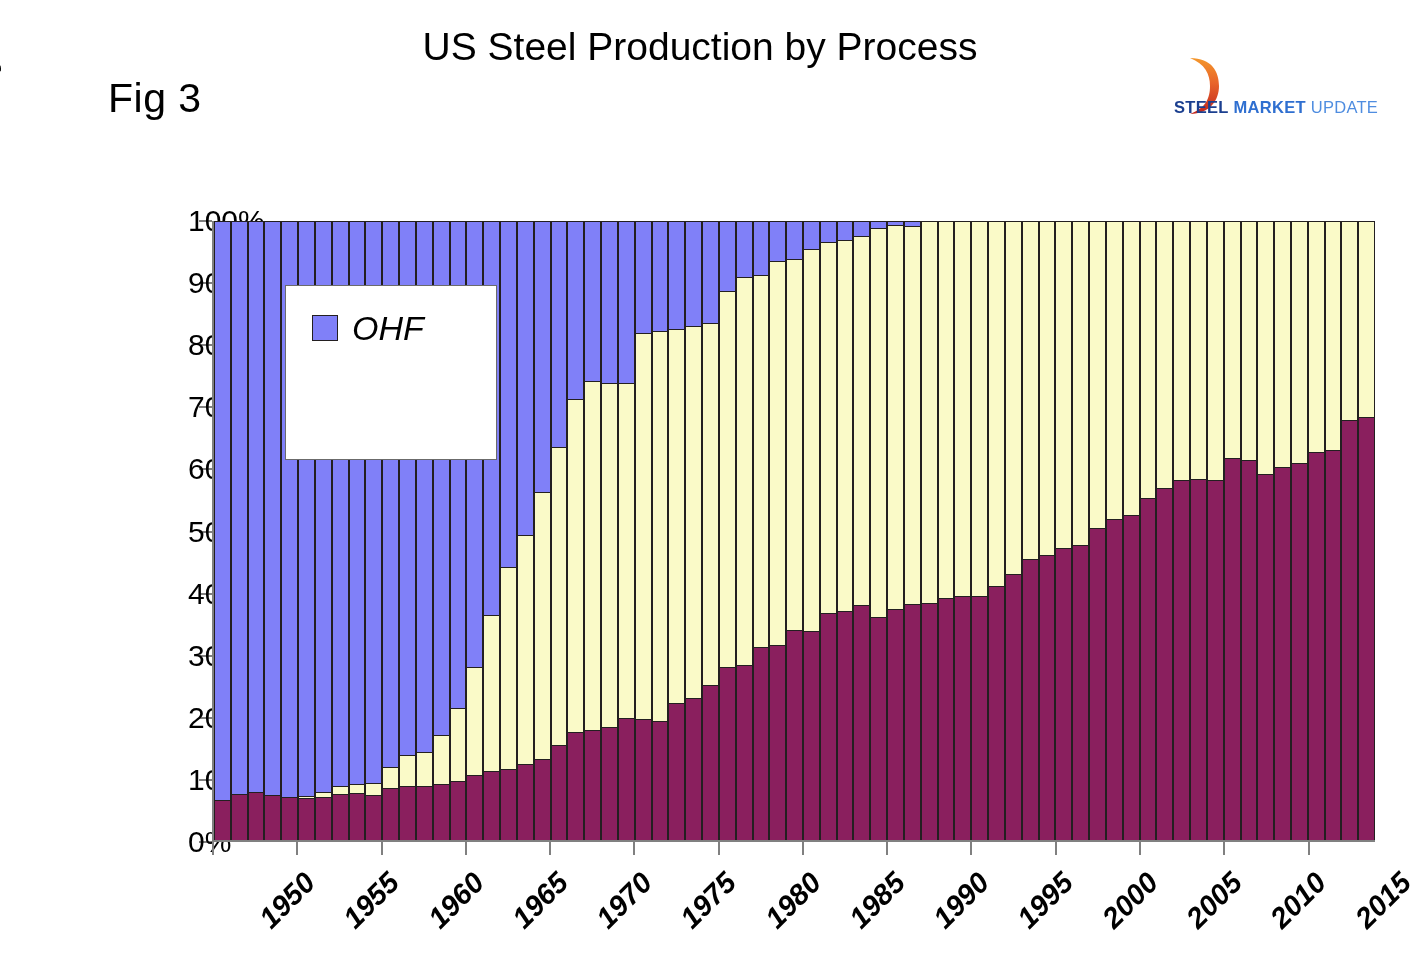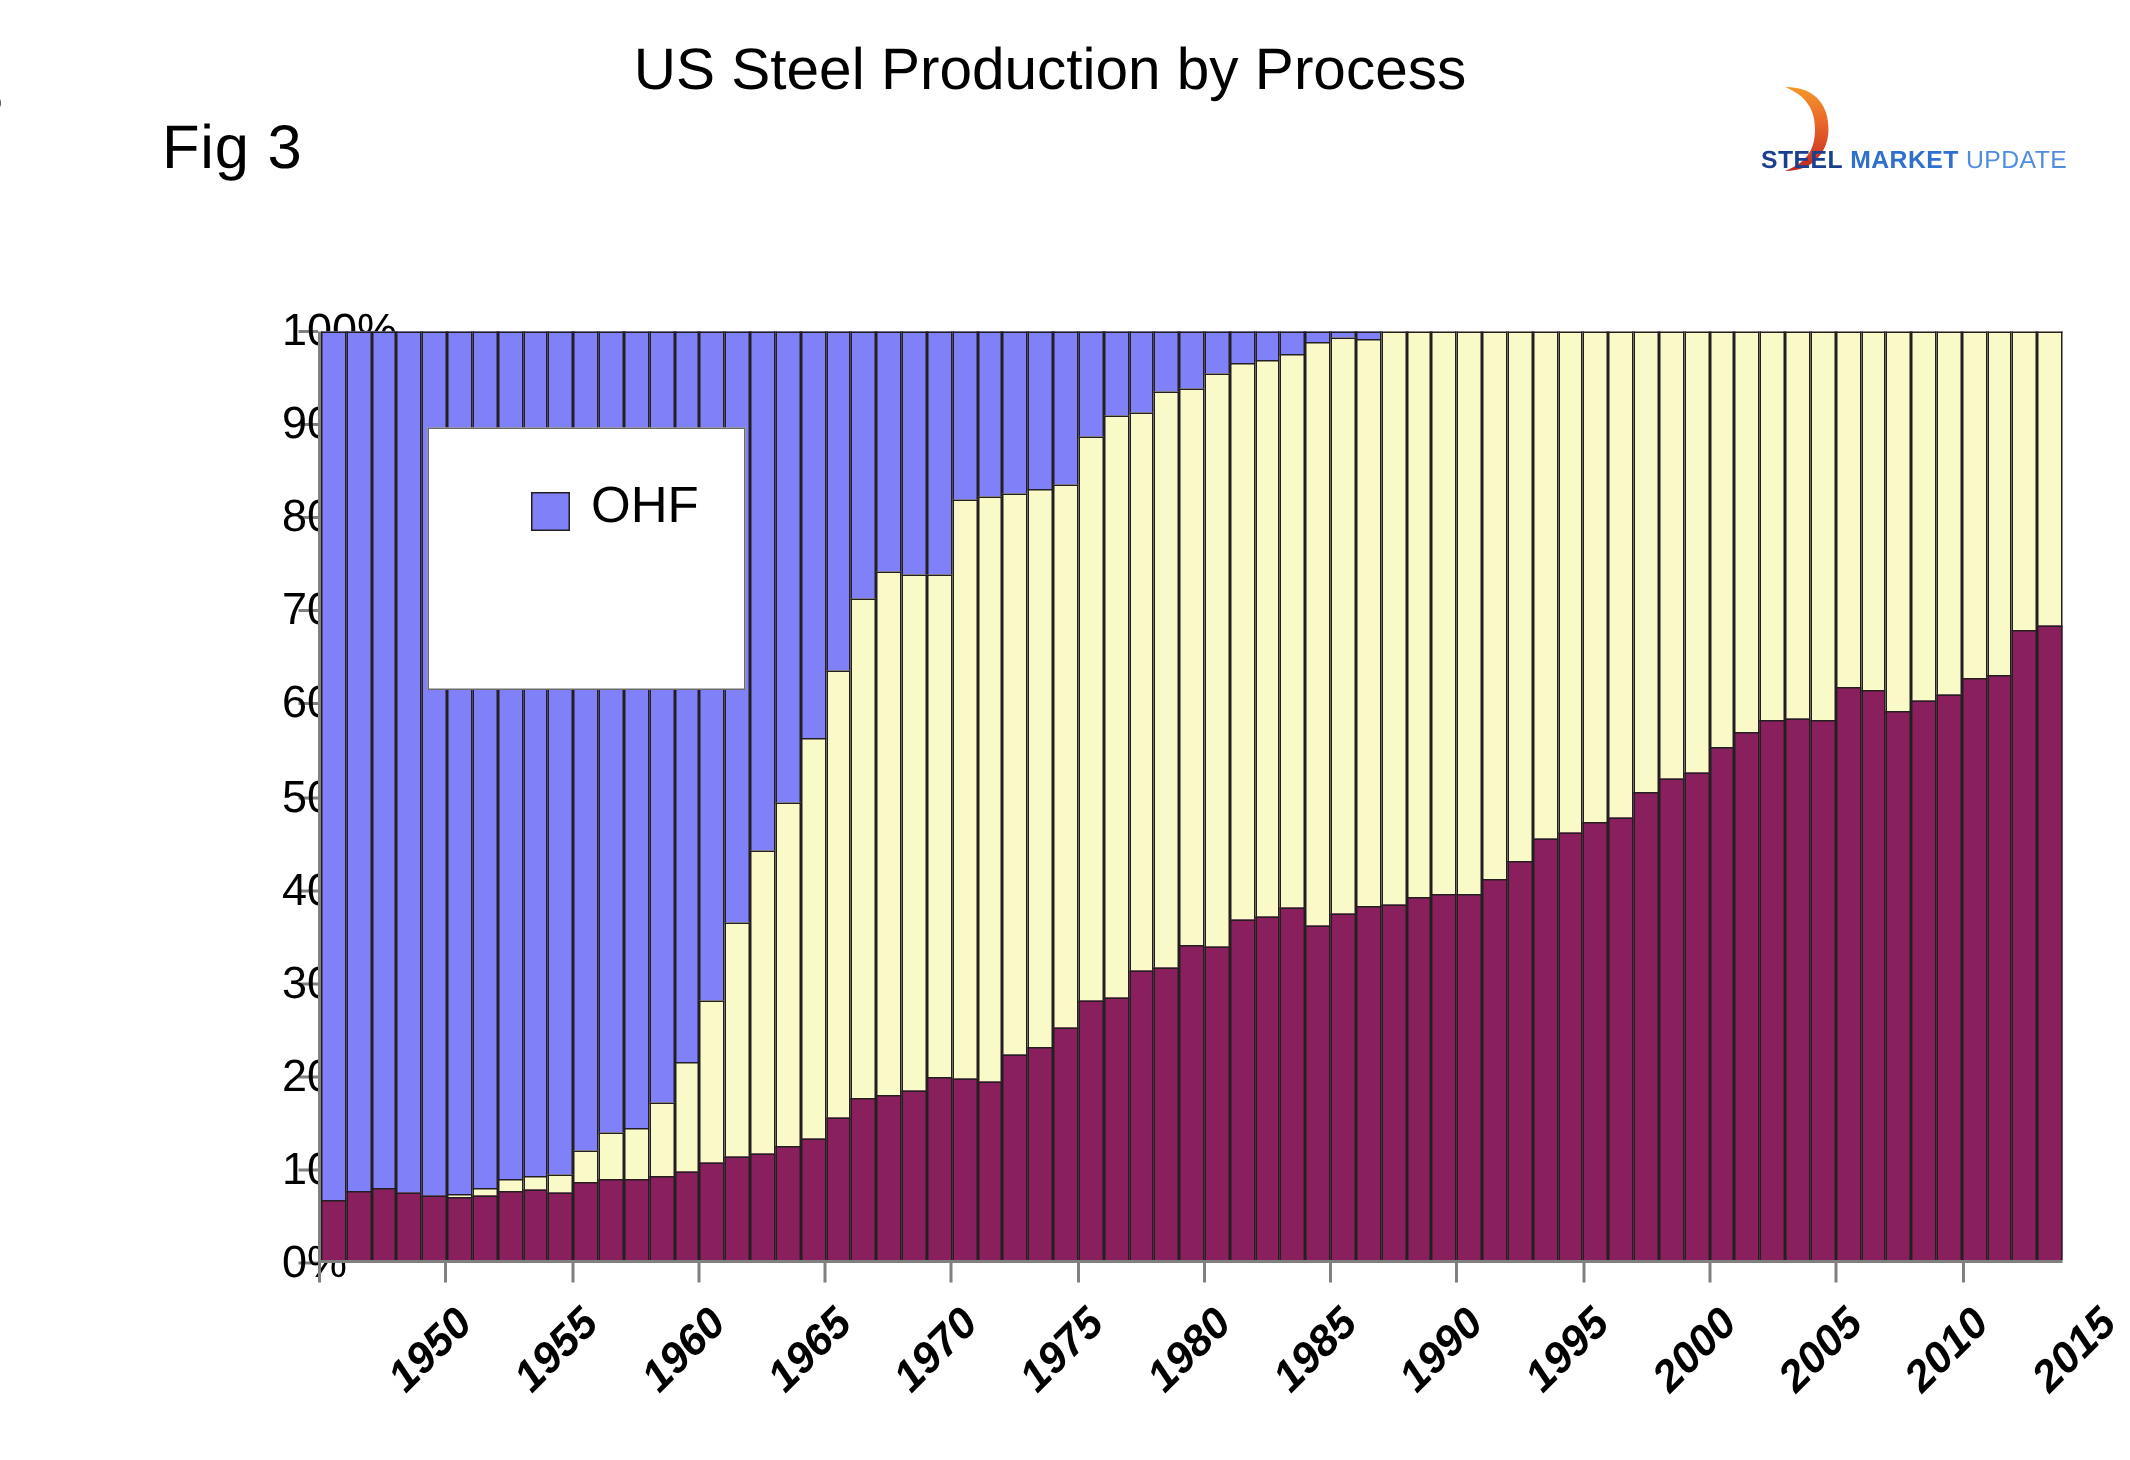--- a/index.html
+++ b/index.html
@@ -77,21 +77,21 @@
     transform: rotate(-45deg); transform-origin: right top;
   }
 
   
   #legend {
     position: absolute; left: 285px; top: 285px;
     width: 212px; height: 175px;
     background: #ffffff; border: 1.5px solid #6b6b6b;
     padding: 16px 0 0 0;
   }
-  .legend-row { display: flex; align-items: flex-end; height: 52px; padding-left: 68px; }
+  .legend-row { display: flex; align-items: center; height: 52px; padding-left: 26px; font-style: italic; }
   .legend-swatch { width: 26px; height: 26px; border: 1.5px solid #231f20; margin-right: 14px; flex: none; }
   .legend-text { font-size: 34px; color: #000; line-height: 1; }
 </style>
 </head>
 <body>
 
 <div id="root">
 
   <div class="fig-label">Fig 3</div>
 

